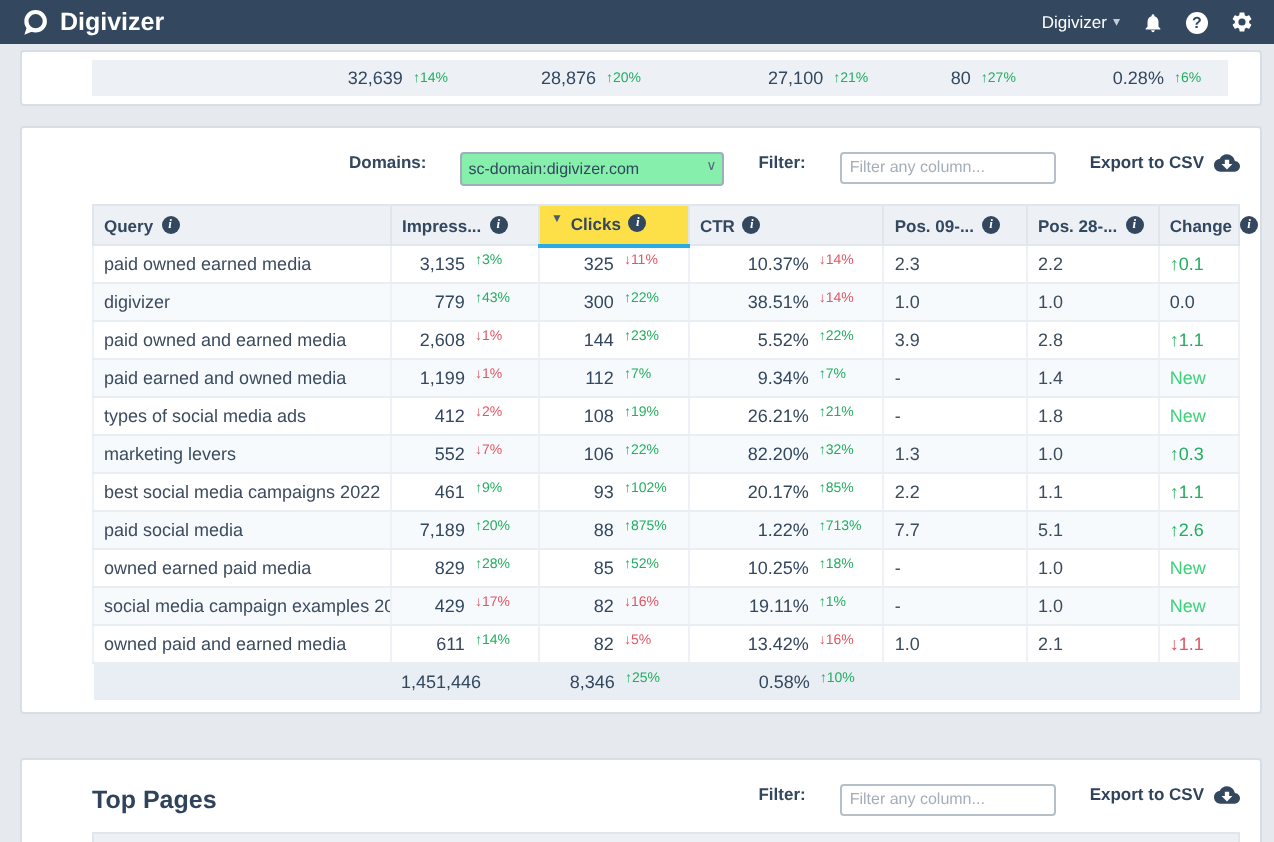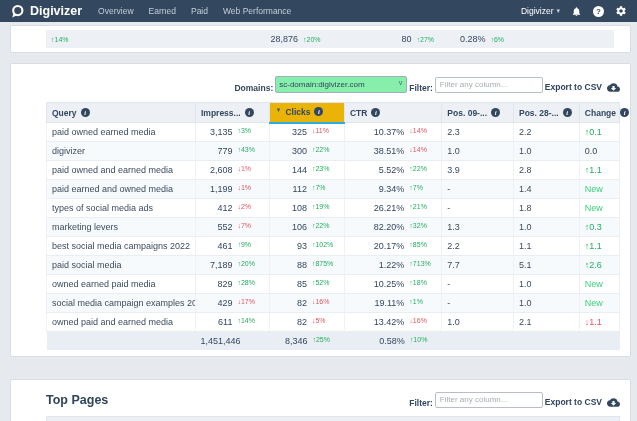--- a/index.html
+++ b/index.html
@@ -32,38 +32,38 @@
   .sum-cell:nth-child(3){width:20%;}
   .sum-cell:nth-child(4){width:13%;}
   .sum-cell:nth-child(5){width:17%;}
   .delta{width:27px;font-size:7px;text-align:left;margin-left:5px;}
   .up{color:#22ae5f;}
   .down{color:#e25563;}
   
   .card-main{margin-top:10px;padding:6px 10px 6px 35px;}
   .section-head{display:flex;align-items:center;height:28px;margin-bottom:4px;}
   .section-title{font-size:12.5px;font-weight:bold;color:#2f445c;}
-  .controls{margin-left:auto;display:flex;align-items:flex-end;gap:2px;font-size:8.5px;}
+  .controls{margin-left:auto;display:flex;align-items:flex-start;gap:17px;font-size:8.5px;}
   .ctrl-label{font-weight:bold;}
   .select-wrap{position:relative;}
   select{appearance:none;-webkit-appearance:none;width:132px;height:17px;border:1px solid #9fadbc;
     border-radius:2px;background:#86efac;font-size:8px;color:#33475f;padding:0 12px 0 3px;
     font-family:"Liberation Sans","DejaVu Sans",sans-serif;}
   .select-wrap::after{content:"\2228";position:absolute;right:4px;top:3px;font-size:7px;color:#5a6b7e;pointer-events:none;}
   .filter-input{width:108px;height:16px;border:1px solid #b4bfca;border-radius:2px;font-size:8px;
     padding:0 4px;color:#33475f;font-family:"Liberation Sans","DejaVu Sans",sans-serif;}
   .filter-input::placeholder{color:#a4aeb9;}
   .export-btn{display:flex;align-items:center;gap:5px;font-size:8.5px;font-weight:bold;cursor:pointer;color:#2f445c;}
   
   table{width:100%;border-collapse:collapse;table-layout:fixed;font-size:9px;}
   col.c-query{width:26%;} col.c-imp{width:13%;} col.c-clicks{width:13%;} col.c-ctr{width:17%;}
   col.c-pos1{width:12.5%;} col.c-pos2{width:11.5%;} col.c-chg{width:7%;}
   thead th{background:#edf1f6;height:20px;font-size:8.5px;font-weight:bold;text-align:left;
     padding:0 5px;border:1px solid #e0e6ee;color:#33475f;cursor:pointer;}
-  th.sorted{background:#eab308;border-bottom:2px solid #2aabe3;}
+  th.sorted{background:#fde047;border-bottom:2px solid #2aabe3;}
   .th-inner{display:flex;align-items:flex-start;gap:4px;}
   .sort-caret{font-size:6px;color:#4a5c70;}
   .sort-caret::before{content:"\25BC";}
   .info-icon{width:9px;height:9px;border-radius:50%;background:#33475f;color:#fff;
     display:inline-flex;align-items:center;justify-content:center;font-size:6.5px;font-weight:bold;flex:0 0 auto;}
   .info-icon::before{content:"i";font-family:"Liberation Serif","DejaVu Serif",serif;font-style:italic;}
   tbody td{height:19px;padding:0 5px;border-bottom:1px solid #e9eef3;border-left:1px solid #eef2f6;border-right:1px solid #eef2f6;}
   tbody tr:nth-child(even){background:#f7fafc;}
   td.query{color:#3c4c5e;white-space:nowrap;overflow:hidden;}
   .cellnum{display:flex;align-items:flex-start;}
@@ -83,26 +83,20 @@
 <div class="navbar">
   <div class="brand">
     <span>
       <svg class="svg-icon" width="15" height="15" viewBox="0 0 15 15">
         <circle cx="7.8" cy="6.6" r="4.6" fill="none" stroke="#ffffff" stroke-width="2.1"></circle>
         <polygon points="3.4,9.6 2.2,13.4 6.4,11.6" fill="#ffffff"></polygon>
       </svg>
     </span>
     <span>Digivizer</span>
   </div>
-  <div class="nav-links">
-      <span class="nav-link">Overview</span>
-      <span class="nav-link">Earned</span>
-      <span class="nav-link">Paid</span>
-      <span class="nav-link">Web Performance</span>
-    </div>
   <div class="nav-right">
     <div class="account">
       <span>Digivizer</span>
       <span class="caret-down">▾</span>
     </div>
     <span class="icon-btn">
       <svg class="svg-icon" width="11" height="11" viewBox="0 0 24 24" fill="#ffffff">
         <path d="M12 22c1.1 0 2-.9 2-2h-4c0 1.1.9 2 2 2zm6-6v-5c0-3.07-1.63-5.64-4.5-6.32V4c0-.83-.67-1.5-1.5-1.5S10.5 3.17 10.5 4v.68C7.64 5.36 6 7.92 6 11v5l-2 2v1h16v-1l-2-2z"></path>
       </svg>
     </span>
@@ -111,25 +105,30 @@
       <svg class="svg-icon" width="12" height="12" viewBox="0 0 24 24" fill="#ffffff">
         <path d="M19.14 12.94c.04-.3.06-.61.06-.94 0-.32-.02-.64-.07-.94l2.03-1.58a.49.49 0 0 0 .12-.61l-1.92-3.32a.49.49 0 0 0-.59-.22l-2.39.96c-.5-.38-1.03-.7-1.62-.94l-.36-2.54a.48.48 0 0 0-.48-.41h-3.84c-.24 0-.43.17-.47.41l-.36 2.54c-.59.24-1.13.57-1.62.94l-2.39-.96a.49.49 0 0 0-.59.22L2.74 8.87c-.12.21-.08.47.12.61l2.03 1.58c-.05.3-.09.63-.09.94s.02.64.07.94l-2.03 1.58a.49.49 0 0 0-.12.61l1.92 3.32c.12.22.37.29.59.22l2.39-.96c.5.38 1.03.7 1.62.94l.36 2.54c.05.24.24.41.48.41h3.84c.24 0 .44-.17.47-.41l.36-2.54c.59-.24 1.13-.56 1.62-.94l2.39.96c.22.08.47 0 .59-.22l1.92-3.32c.12-.22.07-.47-.12-.61l-2.01-1.58zM12 15.6A3.6 3.6 0 1 1 12 8.4a3.6 3.6 0 0 1 0 7.2z"></path>
       </svg>
     </span>
   </div>
 </div>
 
 <div class="card card-summary">
   <div class="summary-row">
       <div class="sum-cell">
+        <span class="val">32,639</span>
         <span class="delta up">↑14%</span>
       </div>
       <div class="sum-cell">
         <span class="val">28,876</span>
         <span class="delta up">↑20%</span>
+      </div>
+      <div class="sum-cell">
+        <span class="val">27,100</span>
+        <span class="delta up">↑21%</span>
       </div>
       <div class="sum-cell">
         <span class="val">80</span>
         <span class="delta up">↑27%</span>
       </div>
       <div class="sum-cell">
         <span class="val">0.28%</span>
         <span class="delta up">↑6%</span>
       </div>
     </div>

